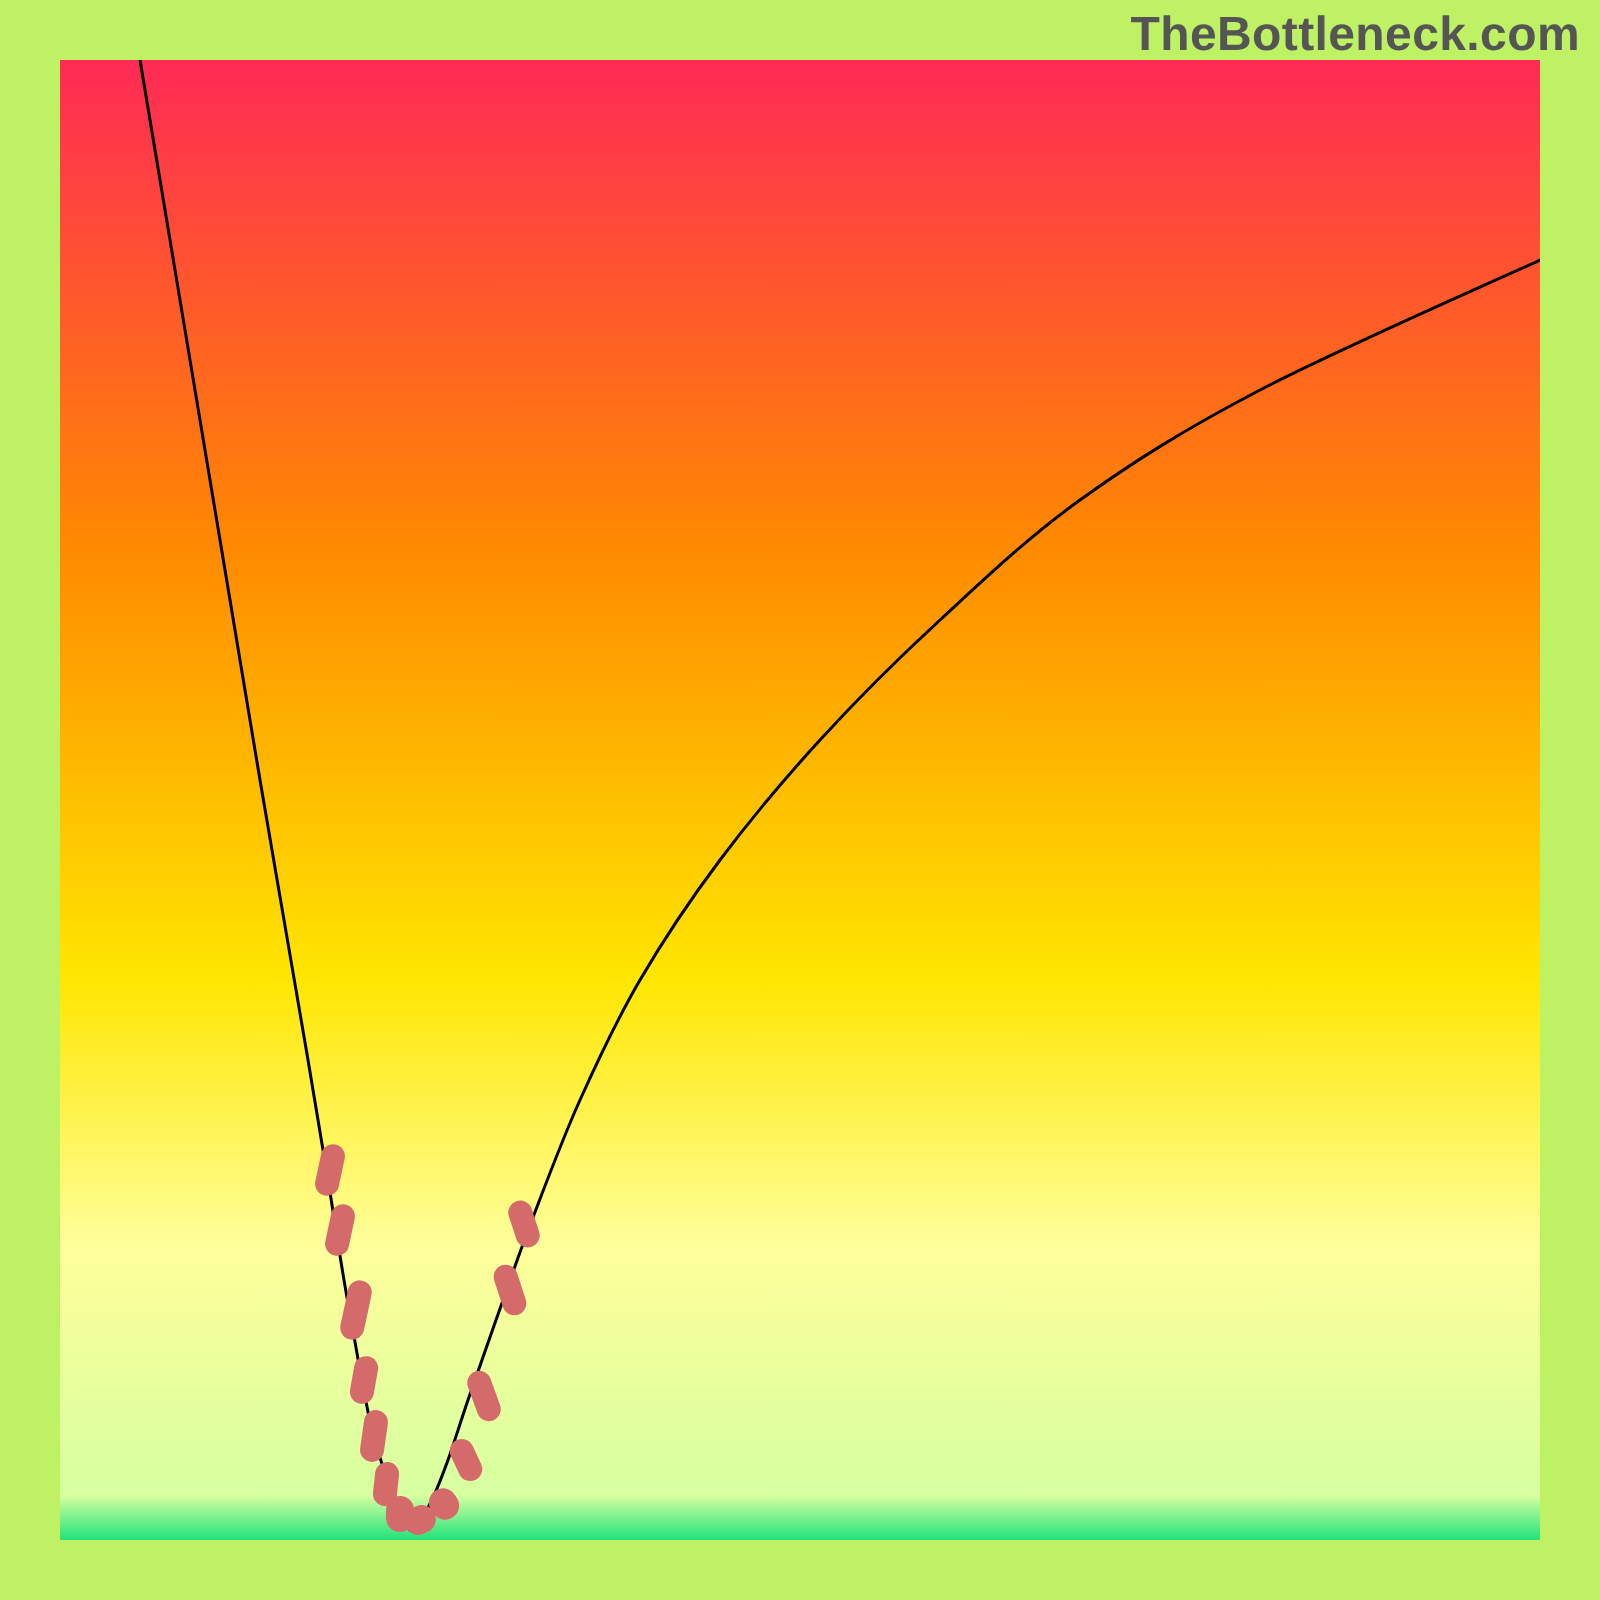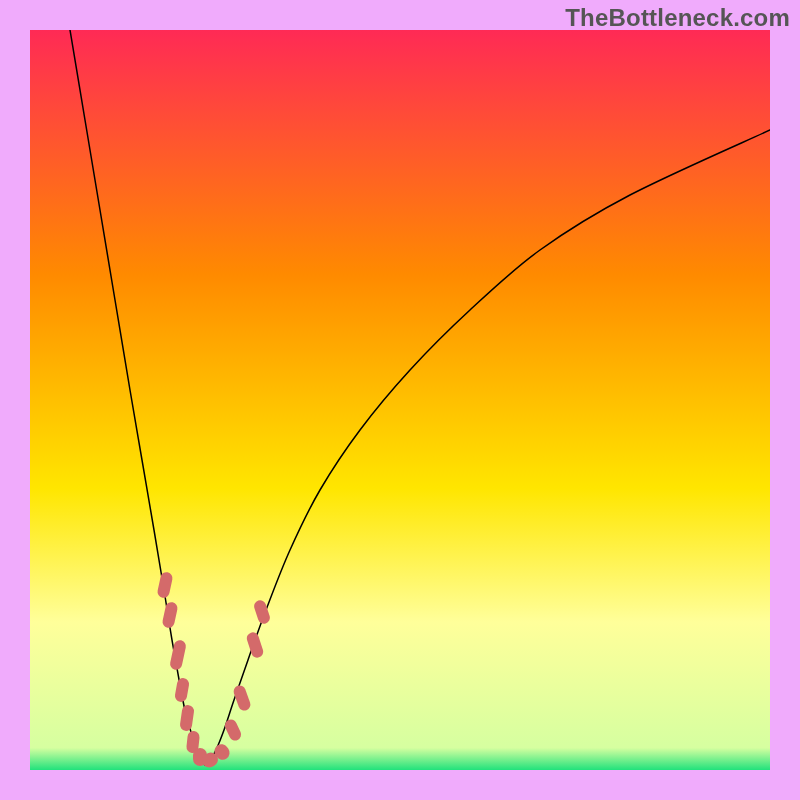--- a/index.html
+++ b/index.html
@@ -8,21 +8,21 @@
     width: 800px;
     height: 800px;
     overflow: hidden;
     background: #000;
     font-family: Arial, Helvetica, sans-serif;
   }
   .frame {
     position: absolute;
     left: 0; top: 0;
     width: 800px; height: 800px;
-    background: #f0abfc;
+    background: #bef264;
   }
   .plot-area {
     position: absolute;
     left: 30px;
     top: 30px;
     width: 740px;
     height: 740px;
     overflow: hidden;
   }
   .watermark {

